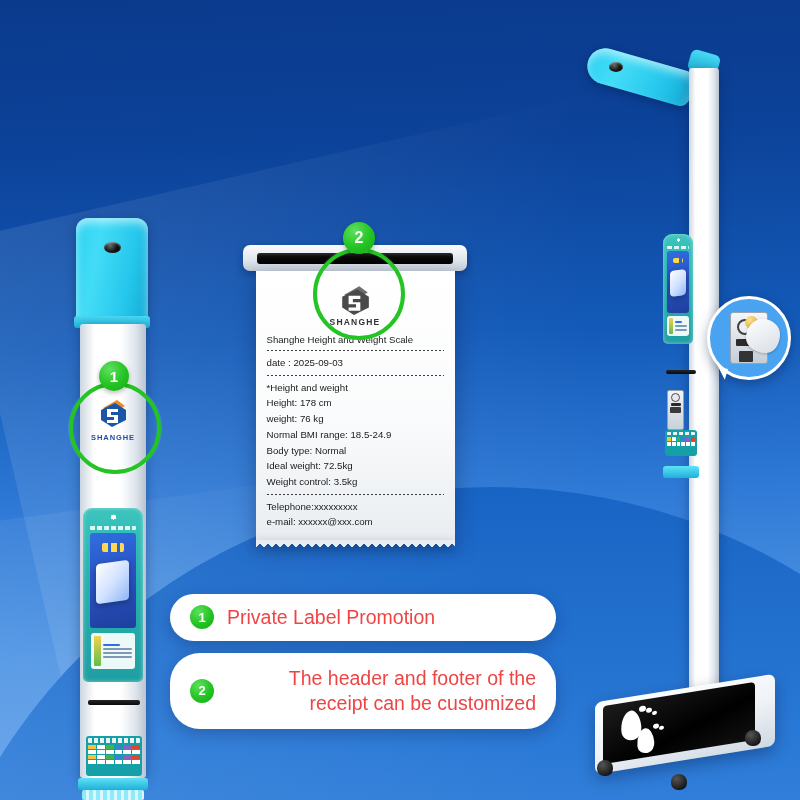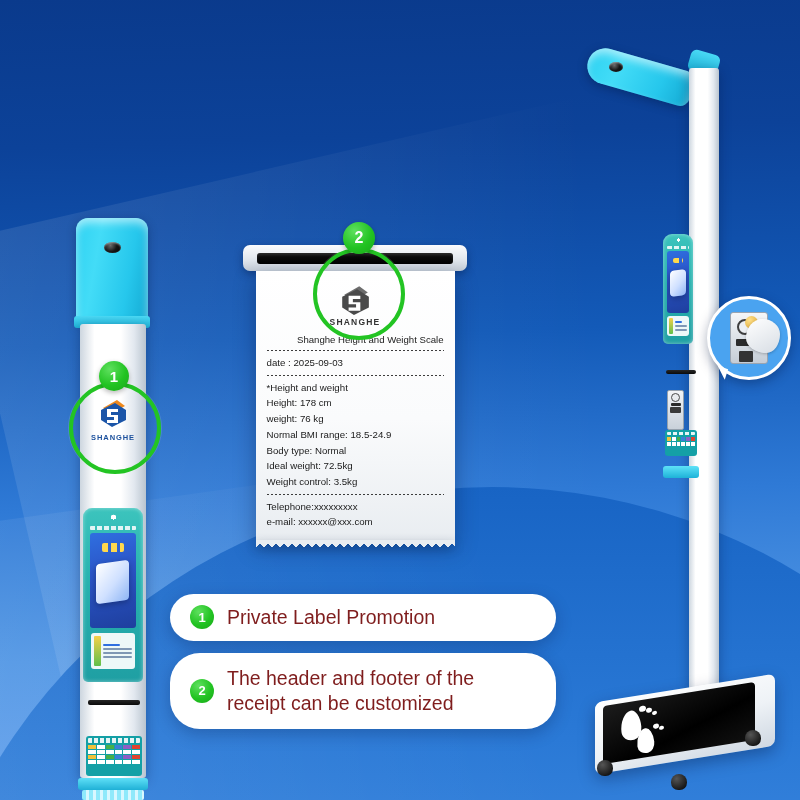--- a/index.html
+++ b/index.html
@@ -180,21 +180,21 @@
   .paper-zig{
     width:199px;margin:0 auto;height:8px;
     background:
       linear-gradient(-45deg, transparent 50%, #e9edf1 51%) 0 0/8px 8px repeat-x,
       linear-gradient(45deg, transparent 50%, #e9edf1 51%) 0 0/8px 8px repeat-x;
     filter:drop-shadow(0 3px 5px rgba(0,20,60,.3));
   }
   .r-logo{ text-align:center; margin:4px 0 1px; }
   .r-logo svg{ display:block; margin:0 auto; }
   .r-brand{ font-size:8.5px; letter-spacing:1.2px; color:#333; font-weight:bold; text-align:center; margin-top:1px;}
-  .r-title{ text-align:right; font-size:9.6px; color:#1a1a1a; margin:7px 0 5px; }
+  .r-title{ text-align:left; font-size:9.6px; color:#1a1a1a; margin:7px 0 5px; }
   .r-dash{
     height:1px; margin:4px 0;
     background:repeating-linear-gradient(90deg,#3c3c3c 0 2px, transparent 2px 4px);
   }
   .r-line{ font-size:9.7px; color:#1a1a1a; line-height:1.62; white-space:nowrap; }
 
   
   .gcircle{
     position:absolute; border-radius:50%;
     border:4px solid #23c423; z-index:34;
@@ -253,21 +253,21 @@
     display:flex; align-items:center; gap:13px;
     padding:11px 20px; margin-bottom:12px;
     box-shadow:0 5px 16px rgba(0,25,70,.26);
   }
   .card .num{
     flex:0 0 auto; width:24px;height:24px;border-radius:50%;
     background:radial-gradient(circle at 36% 28%,#5ee05e 0%,#22c322 55%,#1aa81a 100%);
     color:#fff;font-size:13px;font-weight:bold;
     display:flex;align-items:center;justify-content:center;
   }
-  .card .txt{ font-size:19.5px; color:#7f1d1d; line-height:1.28; }
+  .card .txt{ font-size:19.5px; color:#ef4444; line-height:1.28;text-align:right; }
 </style>
 </head>
 <body>
 
 <div id="stage">
 
   <div class="bg-base"></div>
   <div class="bg-diag"></div>
   <div class="bg-ellipse"></div>
   <div class="bg-sheen"></div>

